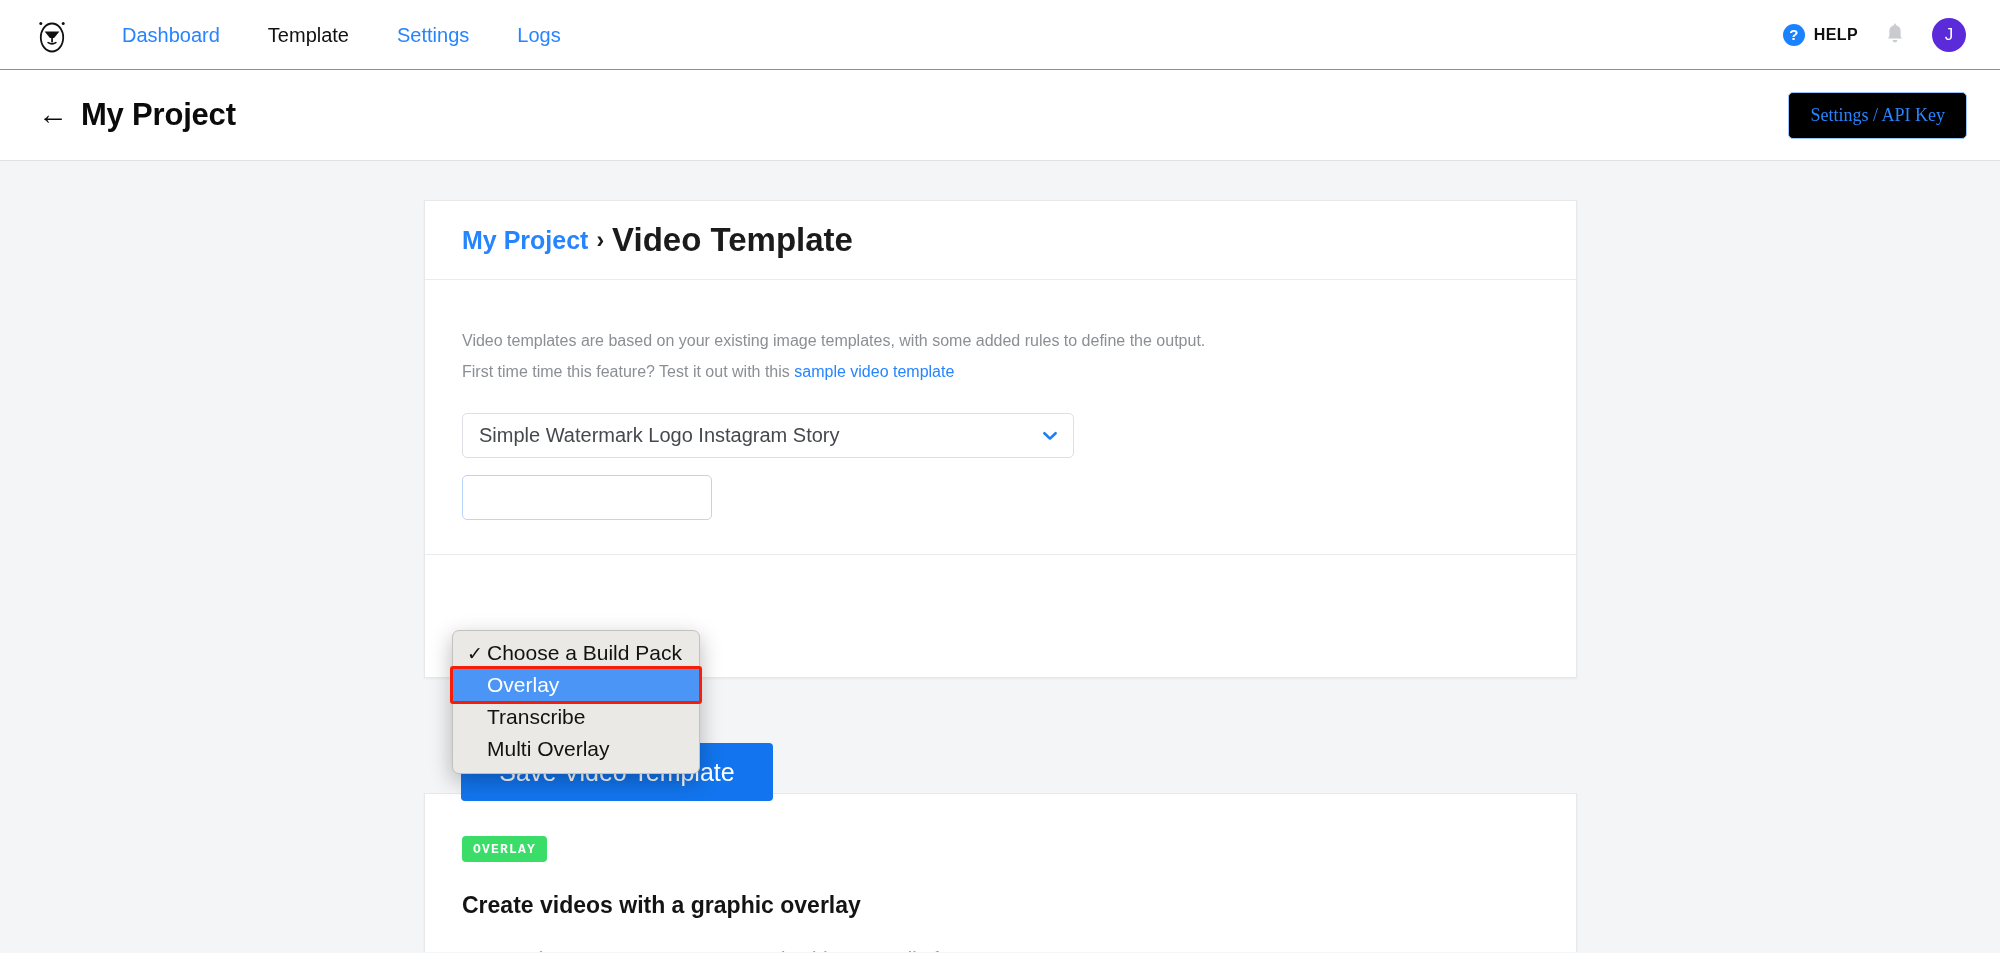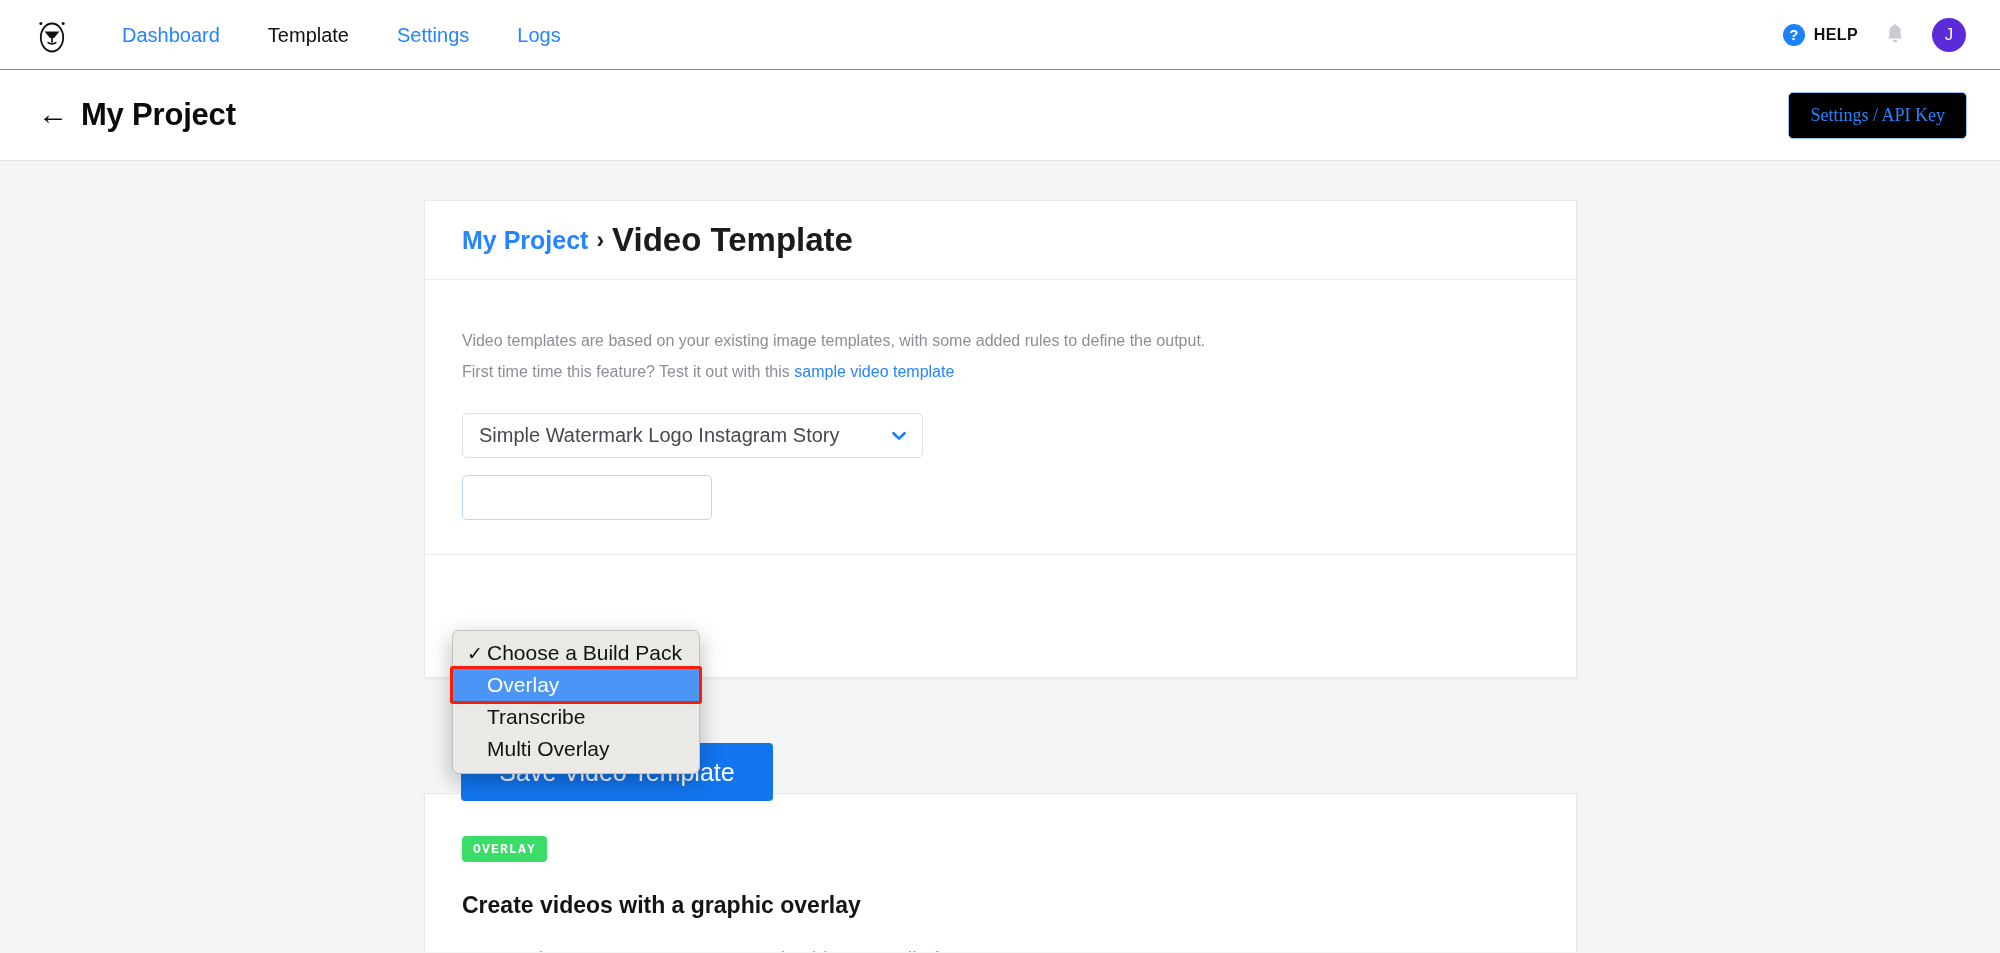--- a/index.html
+++ b/index.html
@@ -145,21 +145,21 @@
   .desc-line {
     font-size: 16px;
     color: #8b8f94;
     line-height: 31px;
     white-space: nowrap;
   }
   .desc-link { color: #2684ff; cursor: pointer; text-decoration: none; }
 
   .tmpl-select {
     margin-top: 26px;
-    width: 461px; height: 45px;
+    width: 612px; height: 45px;
     border: 1px solid #dcdfe3;
     border-radius: 5px;
     background: #fff;
     display: flex; align-items: center;
     padding: 0 14px 0 16px;
     cursor: pointer;
     position: relative;
     z-index: 1;
   }
   .tmpl-select-value { font-size: 20px; color: #45484d; }

